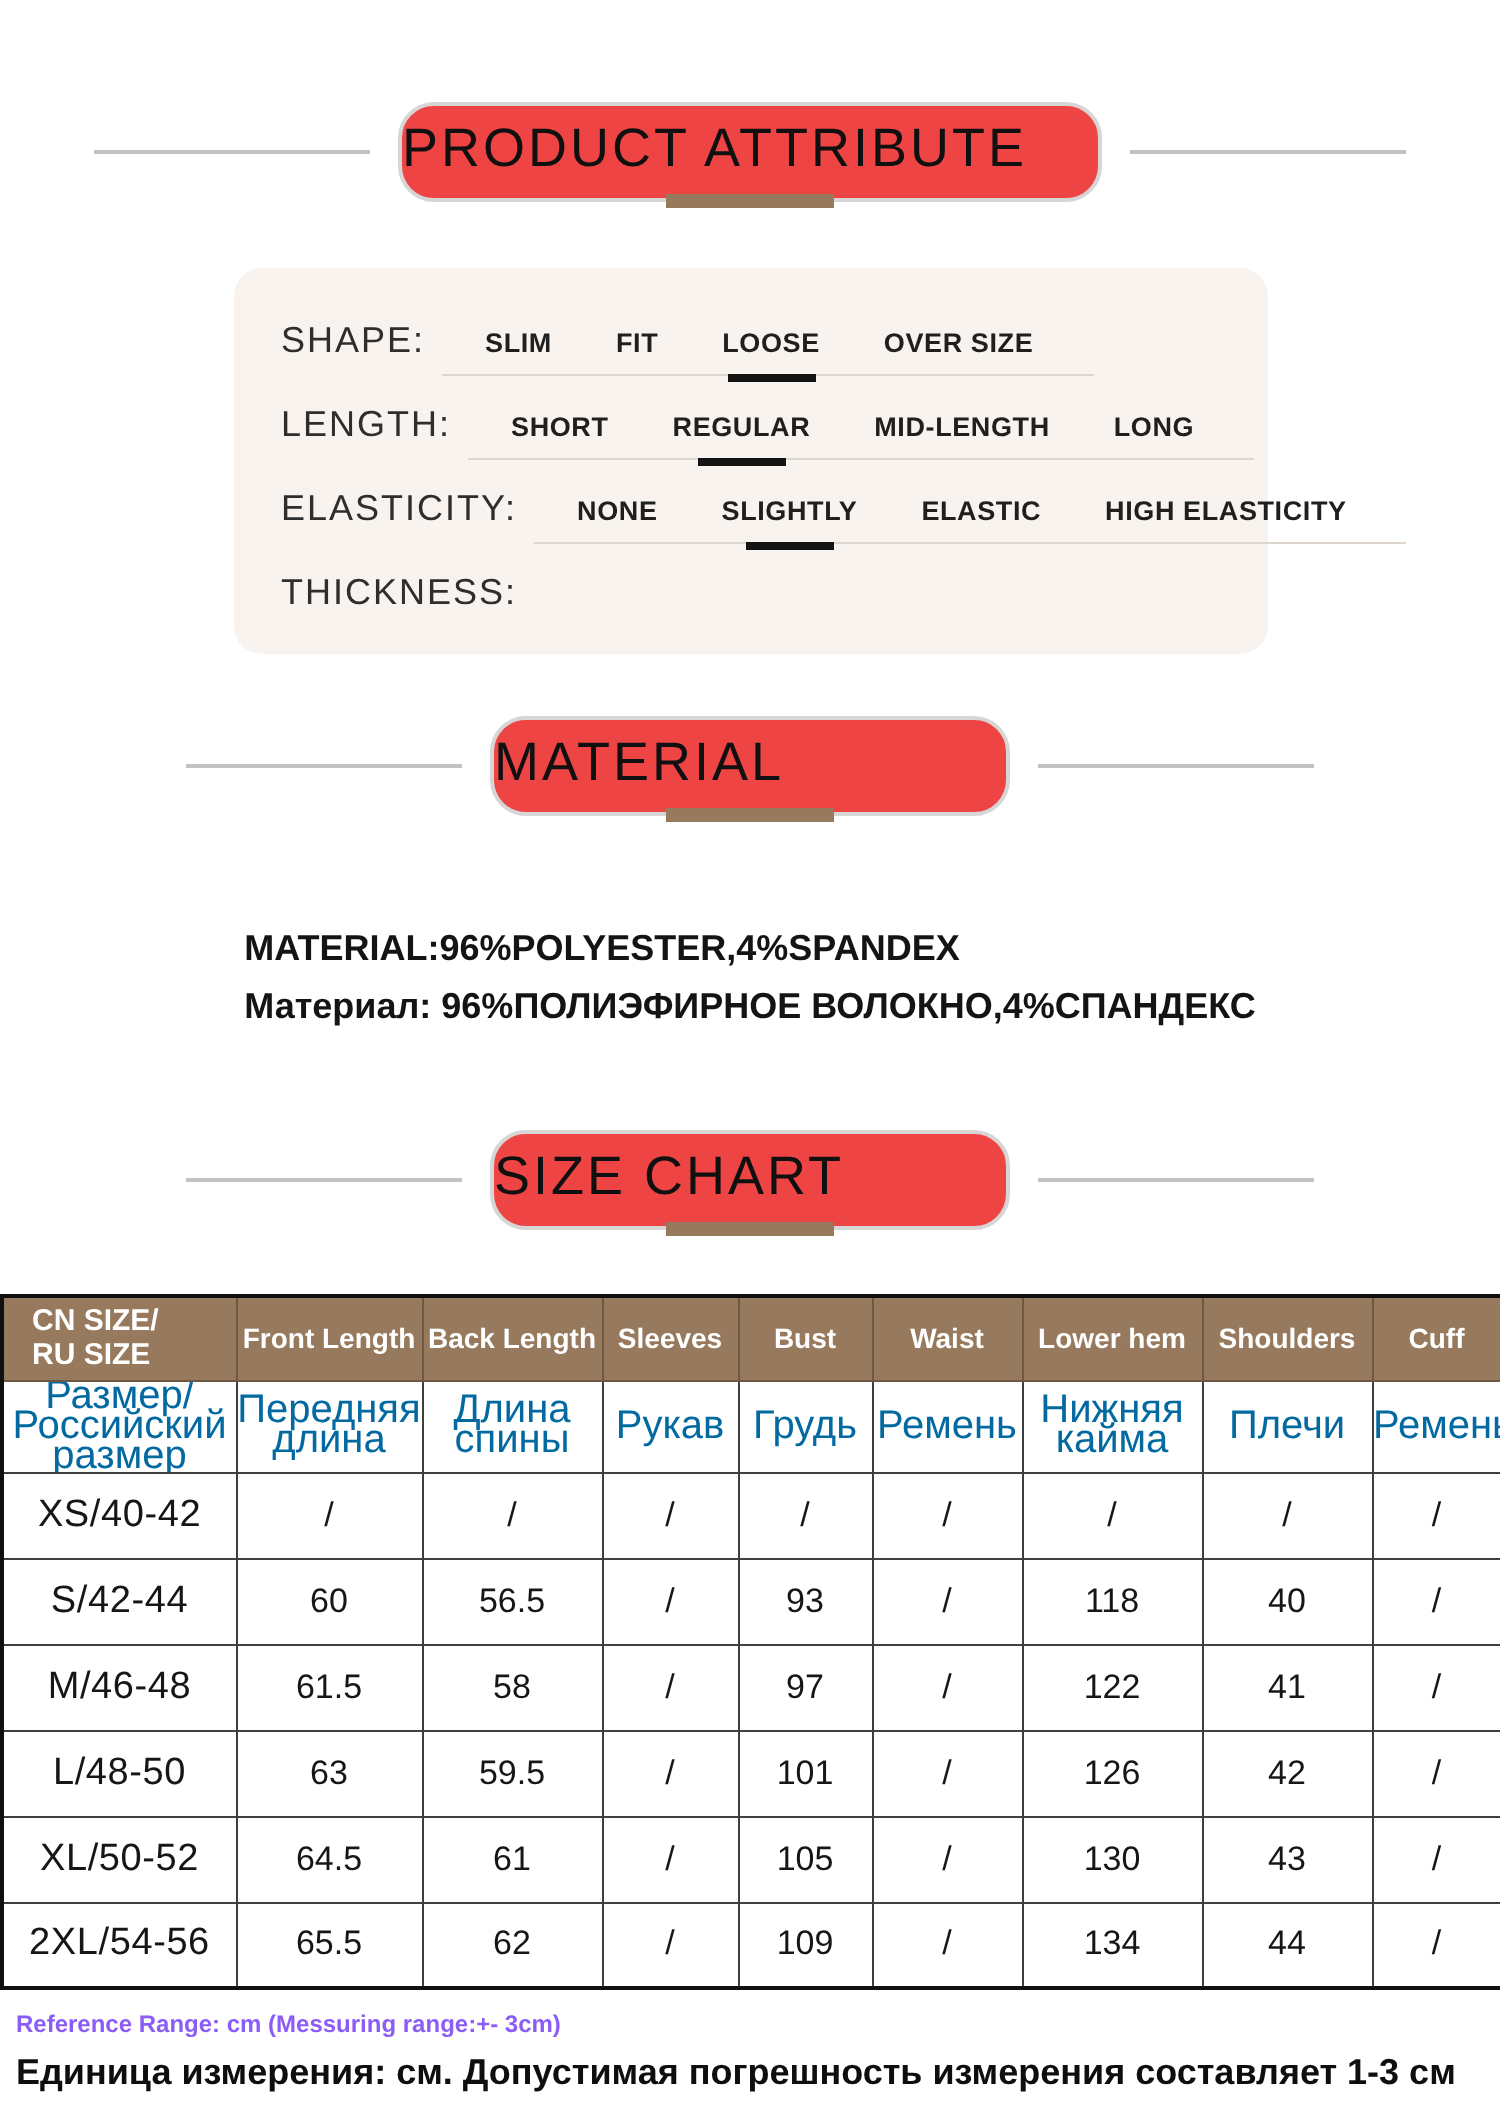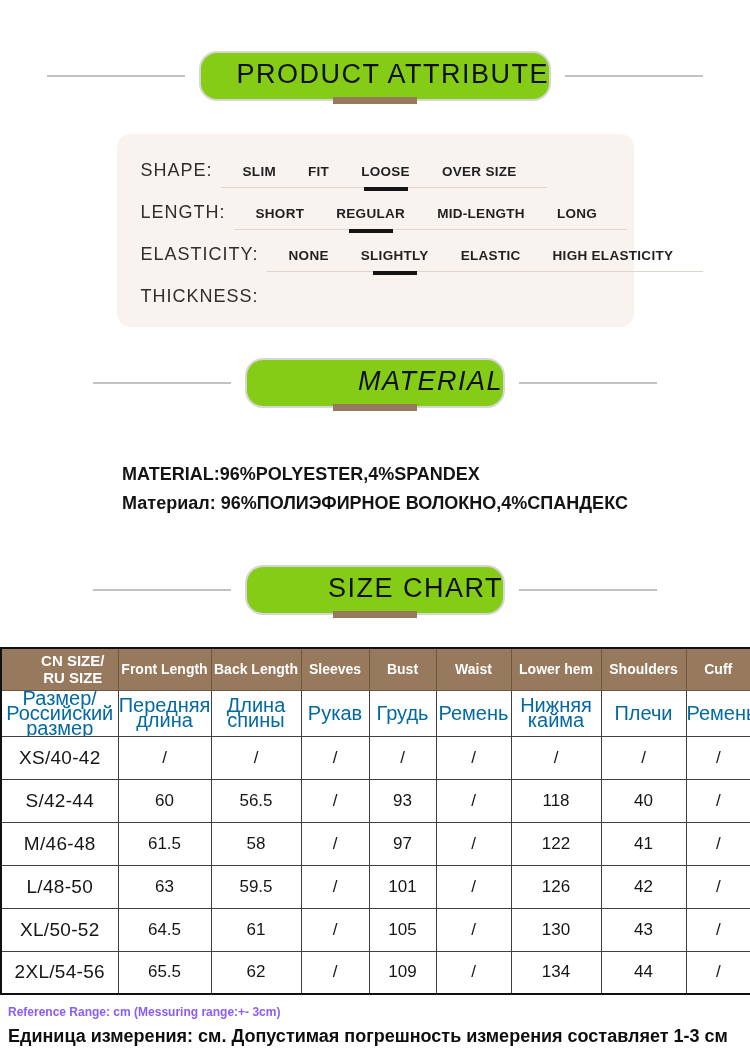--- a/index.html
+++ b/index.html
@@ -10,34 +10,34 @@
   html,body{margin:0;padding:0;}
   body{
     width:750px;height:1054px;background:#ffffff;overflow:hidden;
     font-family:"Liberation Sans","DejaVu Sans",sans-serif;color:var(--ink);
   }
   
   .section-header{display:flex;align-items:center;justify-content:center;}
   .hline{height:2px;background:#c2c2c2;flex:0 0 138px;}
   .title-box{
     position:relative;border:2px solid #d6d6d6;border-radius:18px;
-    margin:0 14px;text-align:right;background:#84cc16;
+    margin:0 14px;text-align:left;background:#ef4444;
   }
   .title-box .title{
     display:block;font-size:27px;font-weight:500;letter-spacing:1.5px;
     color:#101010;padding:6px 0 9px;white-space:nowrap;
   }
   .title-bar{
     position:absolute;left:50%;transform:translateX(-50%);bottom:-5px;
     width:84px;height:7px;background:var(--accent);
   }
   #hdr-attribute{padding-top:51px;}
   #hdr-attribute .title-box{width:348px;}
   #hdr-material{padding-top:31px;}
-  #hdr-material .title-box{width:256px;font-style:italic;}
+  #hdr-material .title-box{width:256px;}
   #hdr-size{padding-top:47px;}
   #hdr-size .title-box{width:256px;}
   
   .attr-box{
     width:493px;margin:33px auto 0;background:var(--attr-bg);
     border-radius:14px;padding:26px 0 6px 24px;text-align:right;
   }
   .attr-row{display:flex;align-items:baseline;margin-bottom:14px;}
   .attr-label{
     font-size:18px;letter-spacing:1px;color:#2e2e2e;
@@ -66,21 +66,21 @@
   }
   .size-table th,.size-table td{
     border:1px solid #3f3f3f;text-align:center;vertical-align:middle;
     padding:0;overflow:hidden;
   }
   tr.hdr-en{height:42px;background:var(--accent);color:#ffffff;}
   tr.hdr-en th{
     font-size:14px;font-weight:bold;line-height:17px;
     white-space:pre-line;border-color:#6e5843;
   }
-  tr.hdr-en th.first{text-align:center;padding-left:26px;font-size:15px;}
+  tr.hdr-en th.first{text-align:left;padding-left:14px;font-size:15px;}
   tr.hdr-ru{height:46px;}
   tr.hdr-ru td{font-size:20px;line-height:15px;white-space:pre-line;color:#0369a1;margin-top:20px;}
   .size-table tbody tr{height:43px;}
   td.size-cell{font-size:19px;letter-spacing:.3px;}
   td.num-cell{font-size:17px;}
   
   .note-en{margin:10px 0 0 8px;font-size:12px;font-weight:bold;color:#8b5cf6;}
   .note-ru{margin:7px 0 0 8px;font-size:18px;font-weight:bold;color:#0e0e0e;}
 </style>
 </head>

